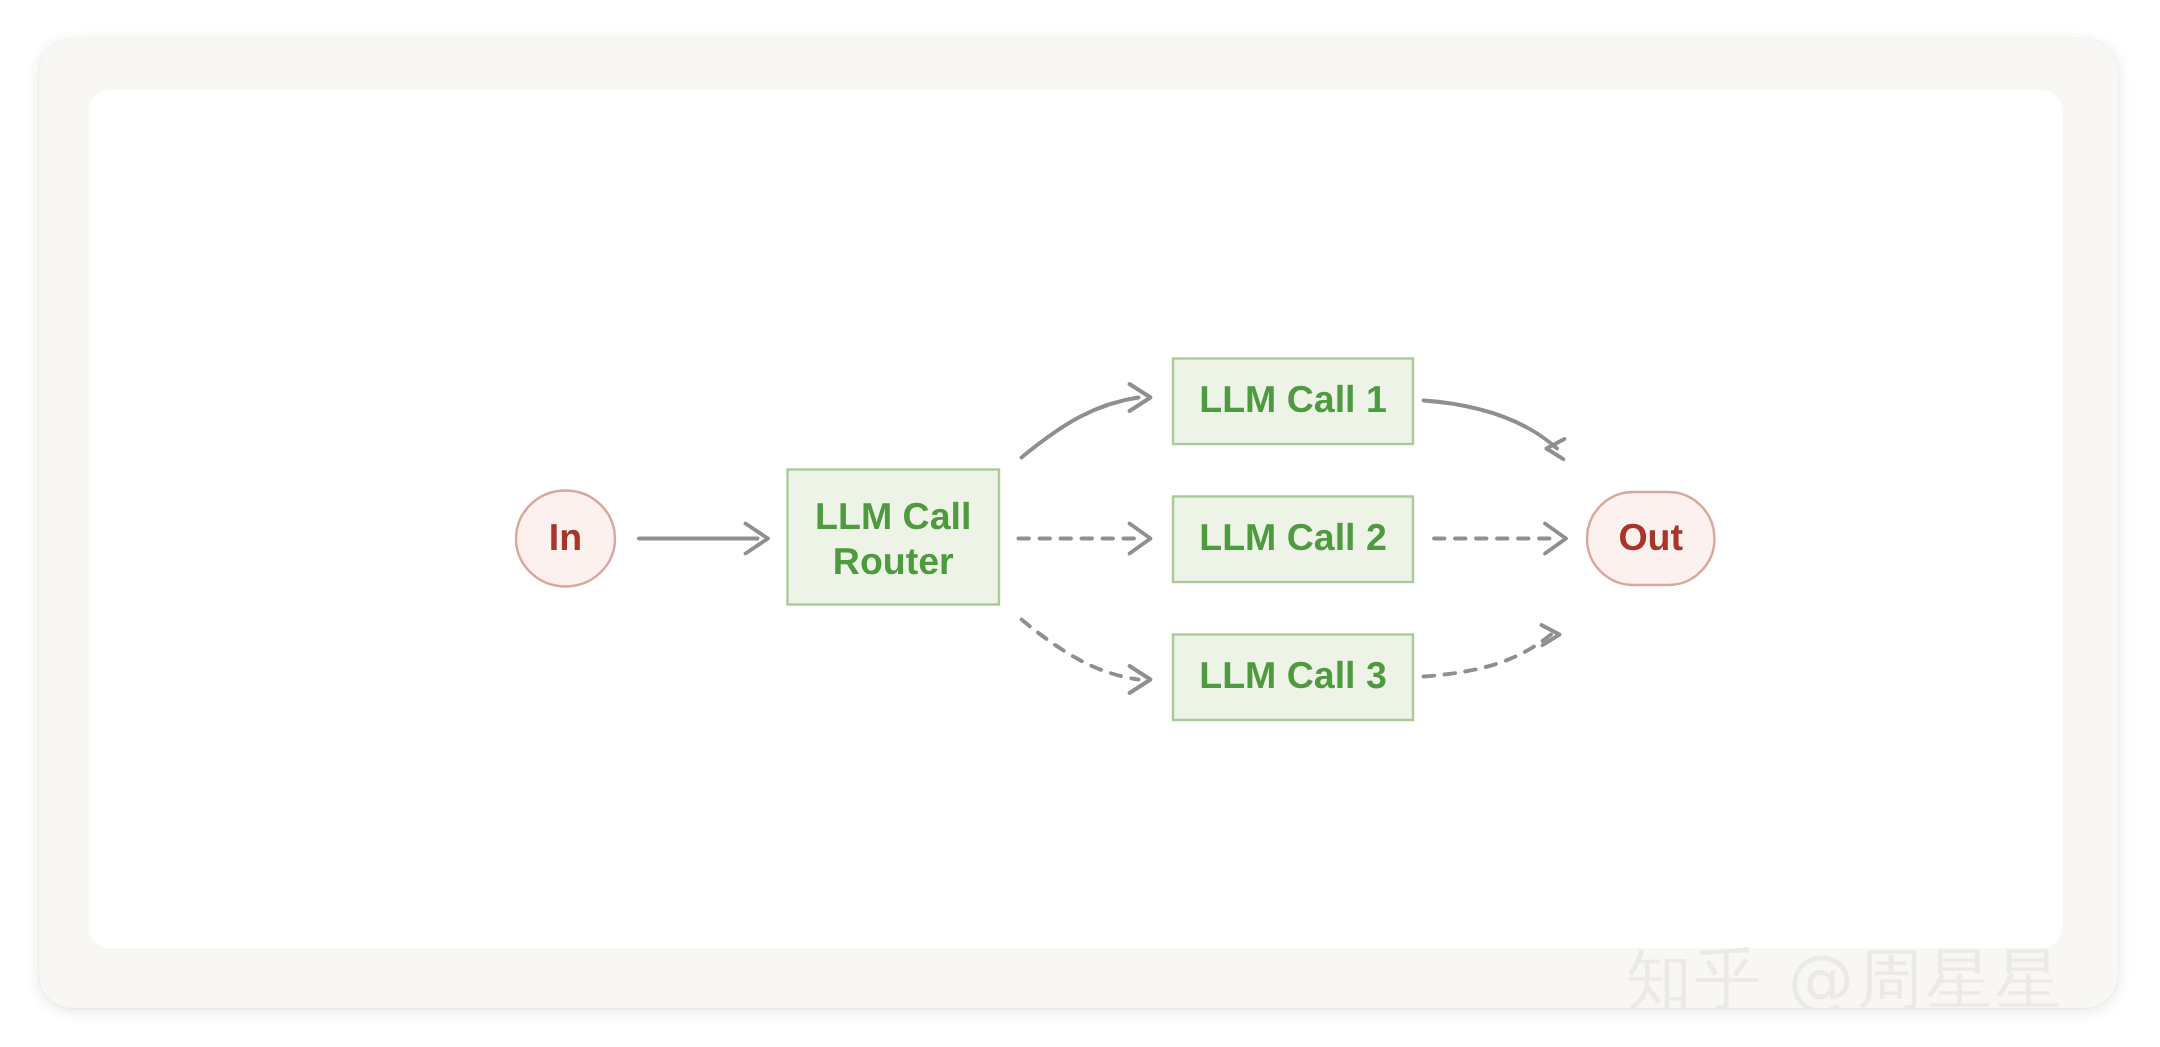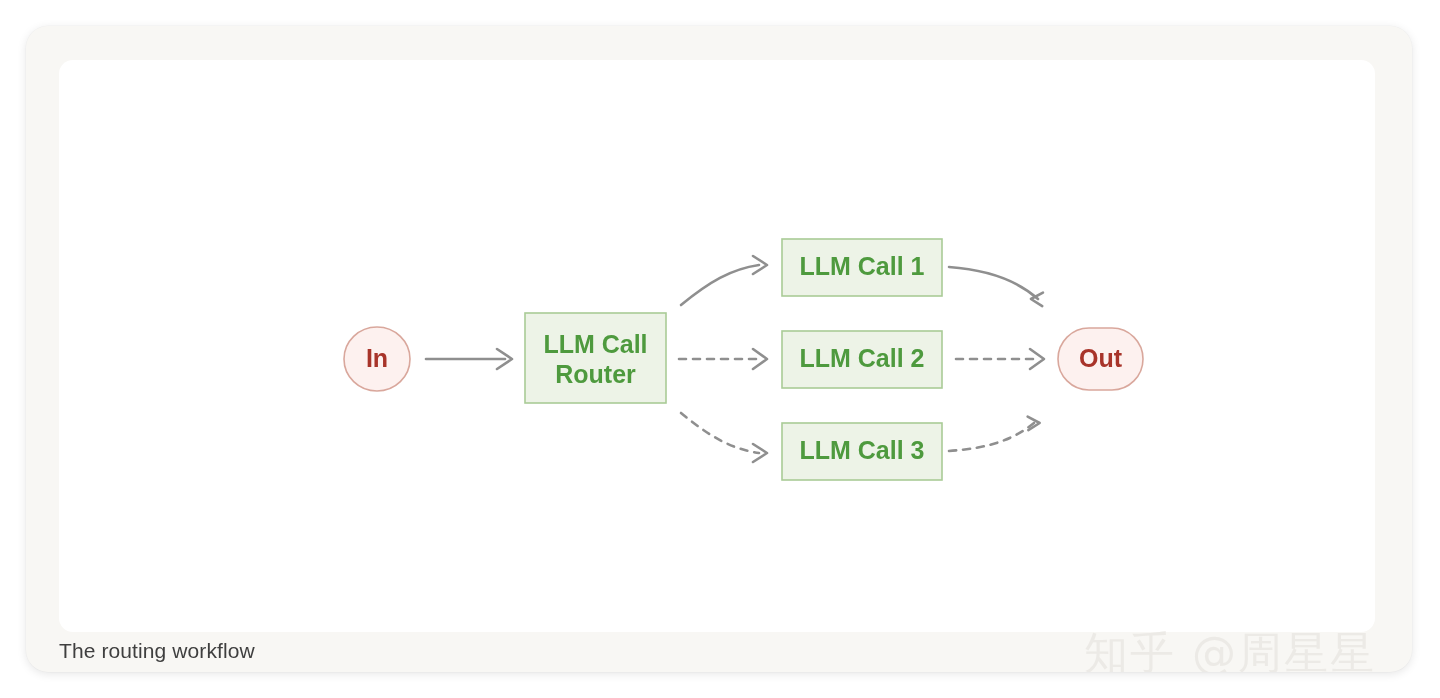--- a/index.html
+++ b/index.html
@@ -154,17 +154,16 @@
       </g>
 
       <g>
         <rect x="999" y="268" width="85" height="62" rx="31" ry="31" fill="#fdf1ef" stroke="#d9a79c" stroke-width="1.6"></rect>
         <text class="node-label red" x="1041.5" y="300">Out</text>
       </g>
 
     </svg>
   </div>
 
-  <div id="figure-caption">The routing workflow</div>
 
   <div id="watermark">知乎 @周星星</div>
 
 </div>
 
 </body></html>

